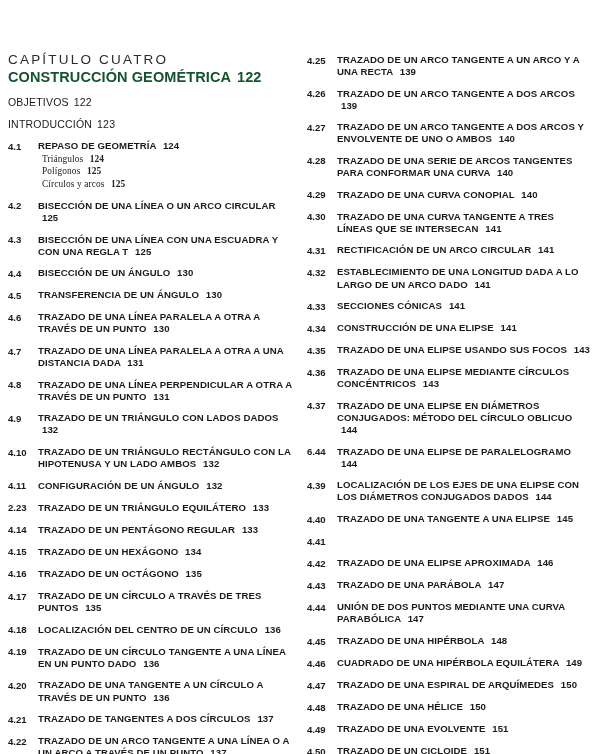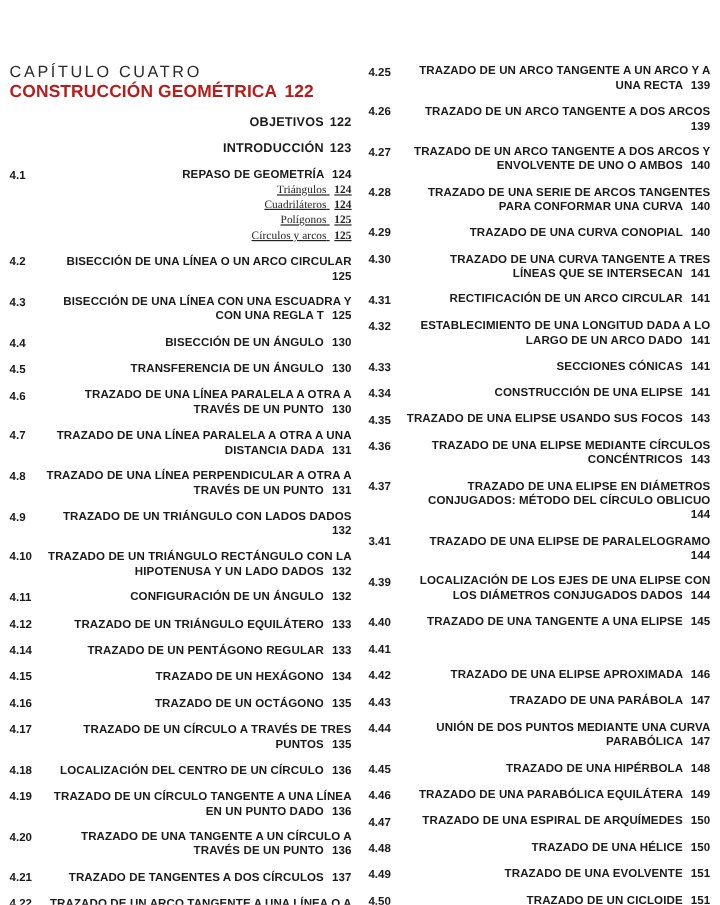--- a/index.html
+++ b/index.html
@@ -31,32 +31,31 @@
     font-size: 13.5px;
     letter-spacing: 2.2px;
     font-weight: 400;
     color: #2b2b2b;
     margin: 0 0 2px 0;
     white-space: nowrap;
   }
   .chap-title {
     font-size: 14.5px;
     font-weight: bold;
-    color: #b91c1c;
+    color: #14532d;
     margin: 0 0 11px 0;
     letter-spacing: 0.1px;
   }
   .chap-title .pg { margin-left: 6px; }
   .front-entry {
     font-size: 10.5px;
-    font-weight: bold;
+    font-weight: normal;
     color: #1a1a1a;
     margin: 0 0 10px 0;
     letter-spacing: 0.2px;
-    text-align: right;
   }
   .front-entry .pg { margin-left: 5px; }
 
   
   .entry {
     display: flex;
     align-items: flex-start;
     margin-bottom: 9.5px;
     line-height: 1.26;
   }
@@ -66,38 +65,36 @@
     font-weight: bold;
     color: #1a1a1a;
     padding-top: 0.5px;
   }
   .entry .txt {
     flex: 1 1 auto;
     font-size: 9.6px;
     font-weight: bold;
     color: #1a1a1a;
     letter-spacing: 0.1px;
-    text-align: right;
   }
   .entry .txt .pg { margin-left: 4px; font-weight: bold; }
 
   
   .subs {
     margin: 1px 0 0 0;
     padding: 0;
     list-style: none;
   }
   .subs li {
     font-family: "Liberation Serif", serif;
     font-weight: normal;
     font-size: 9.4px;
     color: #222;
     margin: 1.5px 0 0 4px;
     line-height: 1.2;
-    text-decoration: underline;
   }
   .subs li .pg { margin-left: 4px; }
   .spacer-top { height: 2px; }
 </style>
 </head>
 <body>
 
 <div id="page">
   <div class="cols">
 
@@ -108,21 +105,20 @@
       </div>
       <div id="front-matter">
           <div class="front-entry"><span>OBJETIVOS</span><span class="pg">122</span></div>
           <div class="front-entry"><span>INTRODUCCIÓN</span><span class="pg">123</span></div>
         </div>
       <div id="left-entries">
           <div class="entry">
             <div class="num">4.1</div>
             <div class="txt"><span>REPASO DE GEOMETRÍA</span> <span class="pg">124</span><ul class="subs">
                 <li><span>Triángulos</span> <span class="pg">124</span></li>
-                <li><span>Cuadriláteros</span> <span class="pg">124</span></li>
                 <li><span>Polígonos</span> <span class="pg">125</span></li>
                 <li><span>Círculos y arcos</span> <span class="pg">125</span></li>
               </ul></div>
           </div>
           <div class="entry">
             <div class="num">4.2</div>
             <div class="txt"><span>BISECCIÓN DE UNA LÍNEA O UN ARCO CIRCULAR</span> <span class="pg">125</span></div>
           </div>
           <div class="entry">
             <div class="num">4.3</div>
@@ -147,28 +143,28 @@
           <div class="entry">
             <div class="num">4.8</div>
             <div class="txt"><span>TRAZADO DE UNA LÍNEA PERPENDICULAR A OTRA A TRAVÉS DE UN PUNTO</span> <span class="pg">131</span></div>
           </div>
           <div class="entry">
             <div class="num">4.9</div>
             <div class="txt"><span>TRAZADO DE UN TRIÁNGULO CON LADOS DADOS</span> <span class="pg">132</span></div>
           </div>
           <div class="entry">
             <div class="num">4.10</div>
-            <div class="txt"><span>TRAZADO DE UN TRIÁNGULO RECTÁNGULO CON LA HIPOTENUSA Y UN LADO DADOS</span> <span class="pg">132</span></div>
+            <div class="txt"><span>TRAZADO DE UN TRIÁNGULO RECTÁNGULO CON LA HIPOTENUSA Y UN LADO AMBOS</span> <span class="pg">132</span></div>
           </div>
           <div class="entry">
             <div class="num">4.11</div>
             <div class="txt"><span>CONFIGURACIÓN DE UN ÁNGULO</span> <span class="pg">132</span></div>
           </div>
           <div class="entry">
-            <div class="num">4.12</div>
+            <div class="num">2.23</div>
             <div class="txt"><span>TRAZADO DE UN TRIÁNGULO EQUILÁTERO</span> <span class="pg">133</span></div>
           </div>
           <div class="entry">
             <div class="num">4.14</div>
             <div class="txt"><span>TRAZADO DE UN PENTÁGONO REGULAR</span> <span class="pg">133</span></div>
           </div>
           <div class="entry">
             <div class="num">4.15</div>
             <div class="txt"><span>TRAZADO DE UN HEXÁGONO</span> <span class="pg">134</span></div>
           </div>
@@ -252,21 +248,21 @@
           </div>
           <div class="entry">
             <div class="num">4.36</div>
             <div class="txt"><span>TRAZADO DE UNA ELIPSE MEDIANTE CÍRCULOS CONCÉNTRICOS</span> <span class="pg">143</span></div>
           </div>
           <div class="entry">
             <div class="num">4.37</div>
             <div class="txt"><span>TRAZADO DE UNA ELIPSE EN DIÁMETROS CONJUGADOS: MÉTODO DEL CÍRCULO OBLICUO</span> <span class="pg">144</span></div>
           </div>
           <div class="entry">
-            <div class="num">3.41</div>
+            <div class="num">6.44</div>
             <div class="txt"><span>TRAZADO DE UNA ELIPSE DE PARALELOGRAMO</span> <span class="pg">144</span></div>
           </div>
           <div class="entry">
             <div class="num">4.39</div>
             <div class="txt"><span>LOCALIZACIÓN DE LOS EJES DE UNA ELIPSE CON LOS DIÁMETROS CONJUGADOS DADOS</span> <span class="pg">144</span></div>
           </div>
           <div class="entry">
             <div class="num">4.40</div>
             <div class="txt"><span>TRAZADO DE UNA TANGENTE A UNA ELIPSE</span> <span class="pg">145</span></div>
           </div>
@@ -284,21 +280,21 @@
           <div class="entry">
             <div class="num">4.44</div>
             <div class="txt"><span>UNIÓN DE DOS PUNTOS MEDIANTE UNA CURVA PARABÓLICA</span> <span class="pg">147</span></div>
           </div>
           <div class="entry">
             <div class="num">4.45</div>
             <div class="txt"><span>TRAZADO DE UNA HIPÉRBOLA</span> <span class="pg">148</span></div>
           </div>
           <div class="entry">
             <div class="num">4.46</div>
-            <div class="txt"><span>TRAZADO DE UNA PARABÓLICA EQUILÁTERA</span> <span class="pg">149</span></div>
+            <div class="txt"><span>CUADRADO DE UNA HIPÉRBOLA EQUILÁTERA</span> <span class="pg">149</span></div>
           </div>
           <div class="entry">
             <div class="num">4.47</div>
             <div class="txt"><span>TRAZADO DE UNA ESPIRAL DE ARQUÍMEDES</span> <span class="pg">150</span></div>
           </div>
           <div class="entry">
             <div class="num">4.48</div>
             <div class="txt"><span>TRAZADO DE UNA HÉLICE</span> <span class="pg">150</span></div>
           </div>
           <div class="entry">

